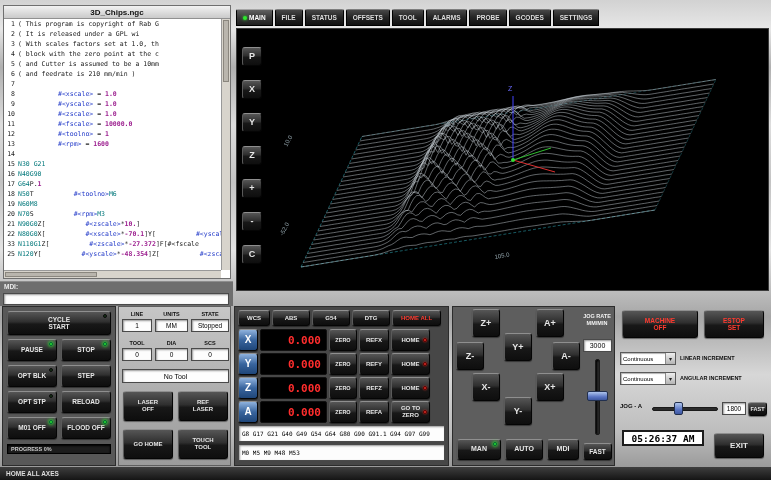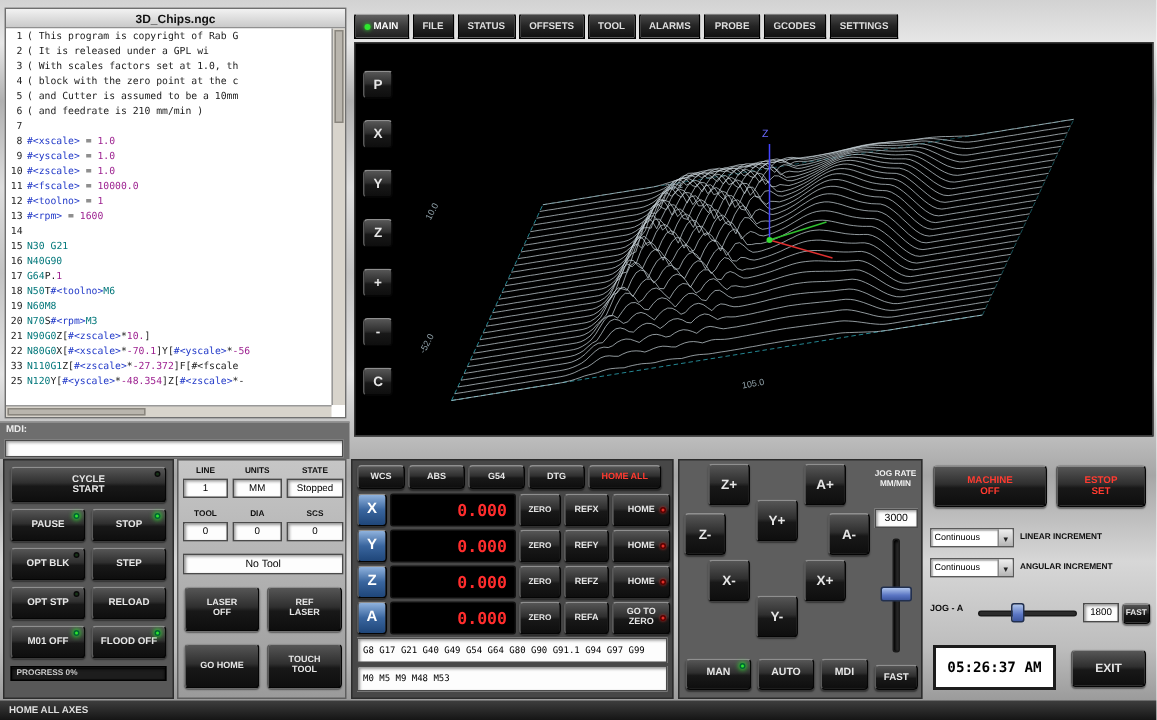--- a/index.html
+++ b/index.html
@@ -21,23 +21,23 @@
 
   
   #editor-panel{left:3px;top:5px;width:228px;height:274px;border:1px solid #6f6f6f;background:#fff;}
   #editor-title{height:13px;background:linear-gradient(180deg,#f2f2f2,#cacaca);border-bottom:1px solid #909090;
     font-size:8px;font-weight:bold;color:#111;display:flex;align-items:center;justify-content:center;}
   #editor-lines{position:absolute;top:13px;left:0;right:9px;bottom:8px;overflow:hidden;background:#fff;}
   .ln{display:flex;height:10px;line-height:10px;font-family:"DejaVu Sans Mono",monospace;font-size:6.5px;white-space:pre;}
   .lno{flex:none;width:14px;text-align:right;padding-right:3px;color:#222;}
   .lcode{flex:1;overflow:hidden;color:#222;}
   .c-com{color:#1a1a1a;}
-  .c-var{color:#2038c8;}
+  .c-var{color:#2038c8;margin-left:40px;}
   .c-word{color:#00777a;}
-  .c-num{color:#9c1f8f;}
+  .c-num{color:#9c1f8f;font-weight:bold;}
   .vscroll{position:absolute;top:13px;right:0;width:9px;bottom:8px;background:#d8d4cc;border-left:1px solid #999;}
   .vthumb{position:absolute;top:1px;left:1px;right:1px;height:62px;background:#b9b5ad;border:1px solid #8a867e;}
   .hscroll{position:absolute;left:0;right:9px;bottom:0;height:8px;background:#d8d4cc;border-top:1px solid #999;}
   .hthumb{position:absolute;left:1px;top:1px;bottom:1px;width:92px;background:#b9b5ad;border:1px solid #8a867e;}
 
   
   #mdi-strip{left:0;top:281px;width:233px;height:25px;background:#6e6e6e;border-top:1px solid #8d8d8d;}
   #mdi-label{position:absolute;left:4px;top:1px;font-size:6.5px;color:#ececec;font-weight:bold;}
   #mdi-input{position:absolute;left:3px;top:11px;width:226px;height:12px;}
 
@@ -71,21 +71,21 @@
   .pbtn{position:absolute;width:50px;height:30px;font-size:6px;}
   .pbtn .lbl{max-width:32px;}
 
   
   #p-dro{left:234px;top:306px;width:215px;height:160px;background:#474747;border:1px solid #2c2c2c;}
   #dro-header{position:absolute;left:3px;top:3px;display:flex;gap:2px;height:16px;}
   .dhd{font-size:6px;}
   #dro-rows{position:absolute;left:3px;top:22px;display:flex;flex-direction:column;gap:2px;}
   .drow{display:flex;gap:2px;height:22px;}
   .axbtn{width:20px;font-size:10px;background:linear-gradient(180deg,#8fb2dd 0%,#39659e 50%,#1f4679 100%);color:#fff;}
-  .droval{width:84px;background:#000;color:#ff2d2d;font-family:"DejaVu Sans Mono",monospace;font-weight:bold;font-size:11px;
+  .droval{width:67px;background:#000;color:#ff2d2d;font-family:"DejaVu Sans Mono",monospace;font-weight:bold;font-size:11px;
     display:flex;align-items:center;justify-content:flex-end;padding-right:5px;border:1px solid #111;box-shadow:inset 0 0 4px #000;border-radius:2px;}
   .sbtn{font-size:5.5px;}
   .zbtn{width:28px;}
   .rbtn{width:30px;font-size:6px;}
   .hbtn{width:39px;font-size:6px;}
   .hbtn .lbl{max-width:24px;}
   .hbtn .led{top:50%;transform:translateY(-50%);right:2px;}
   .modalbox{position:absolute;left:3px;width:207px;height:17px;font-family:"DejaVu Sans Mono",monospace;font-size:6px;
     justify-content:flex-start;padding-left:3px;overflow:hidden;white-space:nowrap;}
 
@@ -110,21 +110,21 @@
   .select{position:absolute;height:13px;width:56px;background:#fff;border:1px solid #5a5a5a;display:flex;box-shadow:inset 1px 1px 1px rgba(0,0,0,.3);}
   .selval{flex:1;font-size:6px;color:#000;display:flex;align-items:center;padding-left:2px;overflow:hidden;}
   .selarrow{width:10px;background:linear-gradient(180deg,#efefef,#b5b5b5);border-left:1px solid #8a8a8a;font-size:6px;color:#222;
     display:flex;align-items:center;justify-content:center;}
   .inclbl{position:absolute;font-size:5.5px;font-weight:bold;color:#0d0d0d;}
   #joga-lbl{position:absolute;left:2px;top:97px;font-size:6px;font-weight:bold;color:#0d0d0d;}
   #hgroove{position:absolute;left:34px;top:101px;width:66px;height:4px;background:#2b2b2b;border:1px solid #1a1a1a;border-radius:2px;}
   #hthumb2{position:absolute;left:56px;top:96px;width:9px;height:13px;background:linear-gradient(180deg,#aec4ec,#5b76c4 60%,#3d57a0);border:1px solid #22304f;border-radius:2px;}
   #joga-val{position:absolute;left:104px;top:96px;width:24px;height:13px;font-size:6.5px;}
   #fast-a{position:absolute;left:130px;top:96px;width:19px;height:14px;font-size:5.5px;}
-  #clock{position:absolute;left:4px;top:124px;width:82px;height:30px;background:#fff;border:2px solid #1c1c1c;
+  #clock{position:absolute;left:4px;top:124px;width:82px;height:16px;background:#fff;border:2px solid #1c1c1c;
     font-family:"DejaVu Sans Mono",monospace;font-weight:bold;font-size:9.5px;color:#000;display:flex;align-items:center;justify-content:center;}
   #exit-btn{position:absolute;left:96px;top:127px;width:50px;height:25px;font-size:8px;}
 
   
   #statusbar{left:0;top:467px;width:771px;height:13px;background:linear-gradient(180deg,#3e3e3e,#151515);
     color:#dedede;font-size:6.5px;font-weight:bold;line-height:13px;padding-left:6px;}
 </style>
 </head>
 <body>
 

